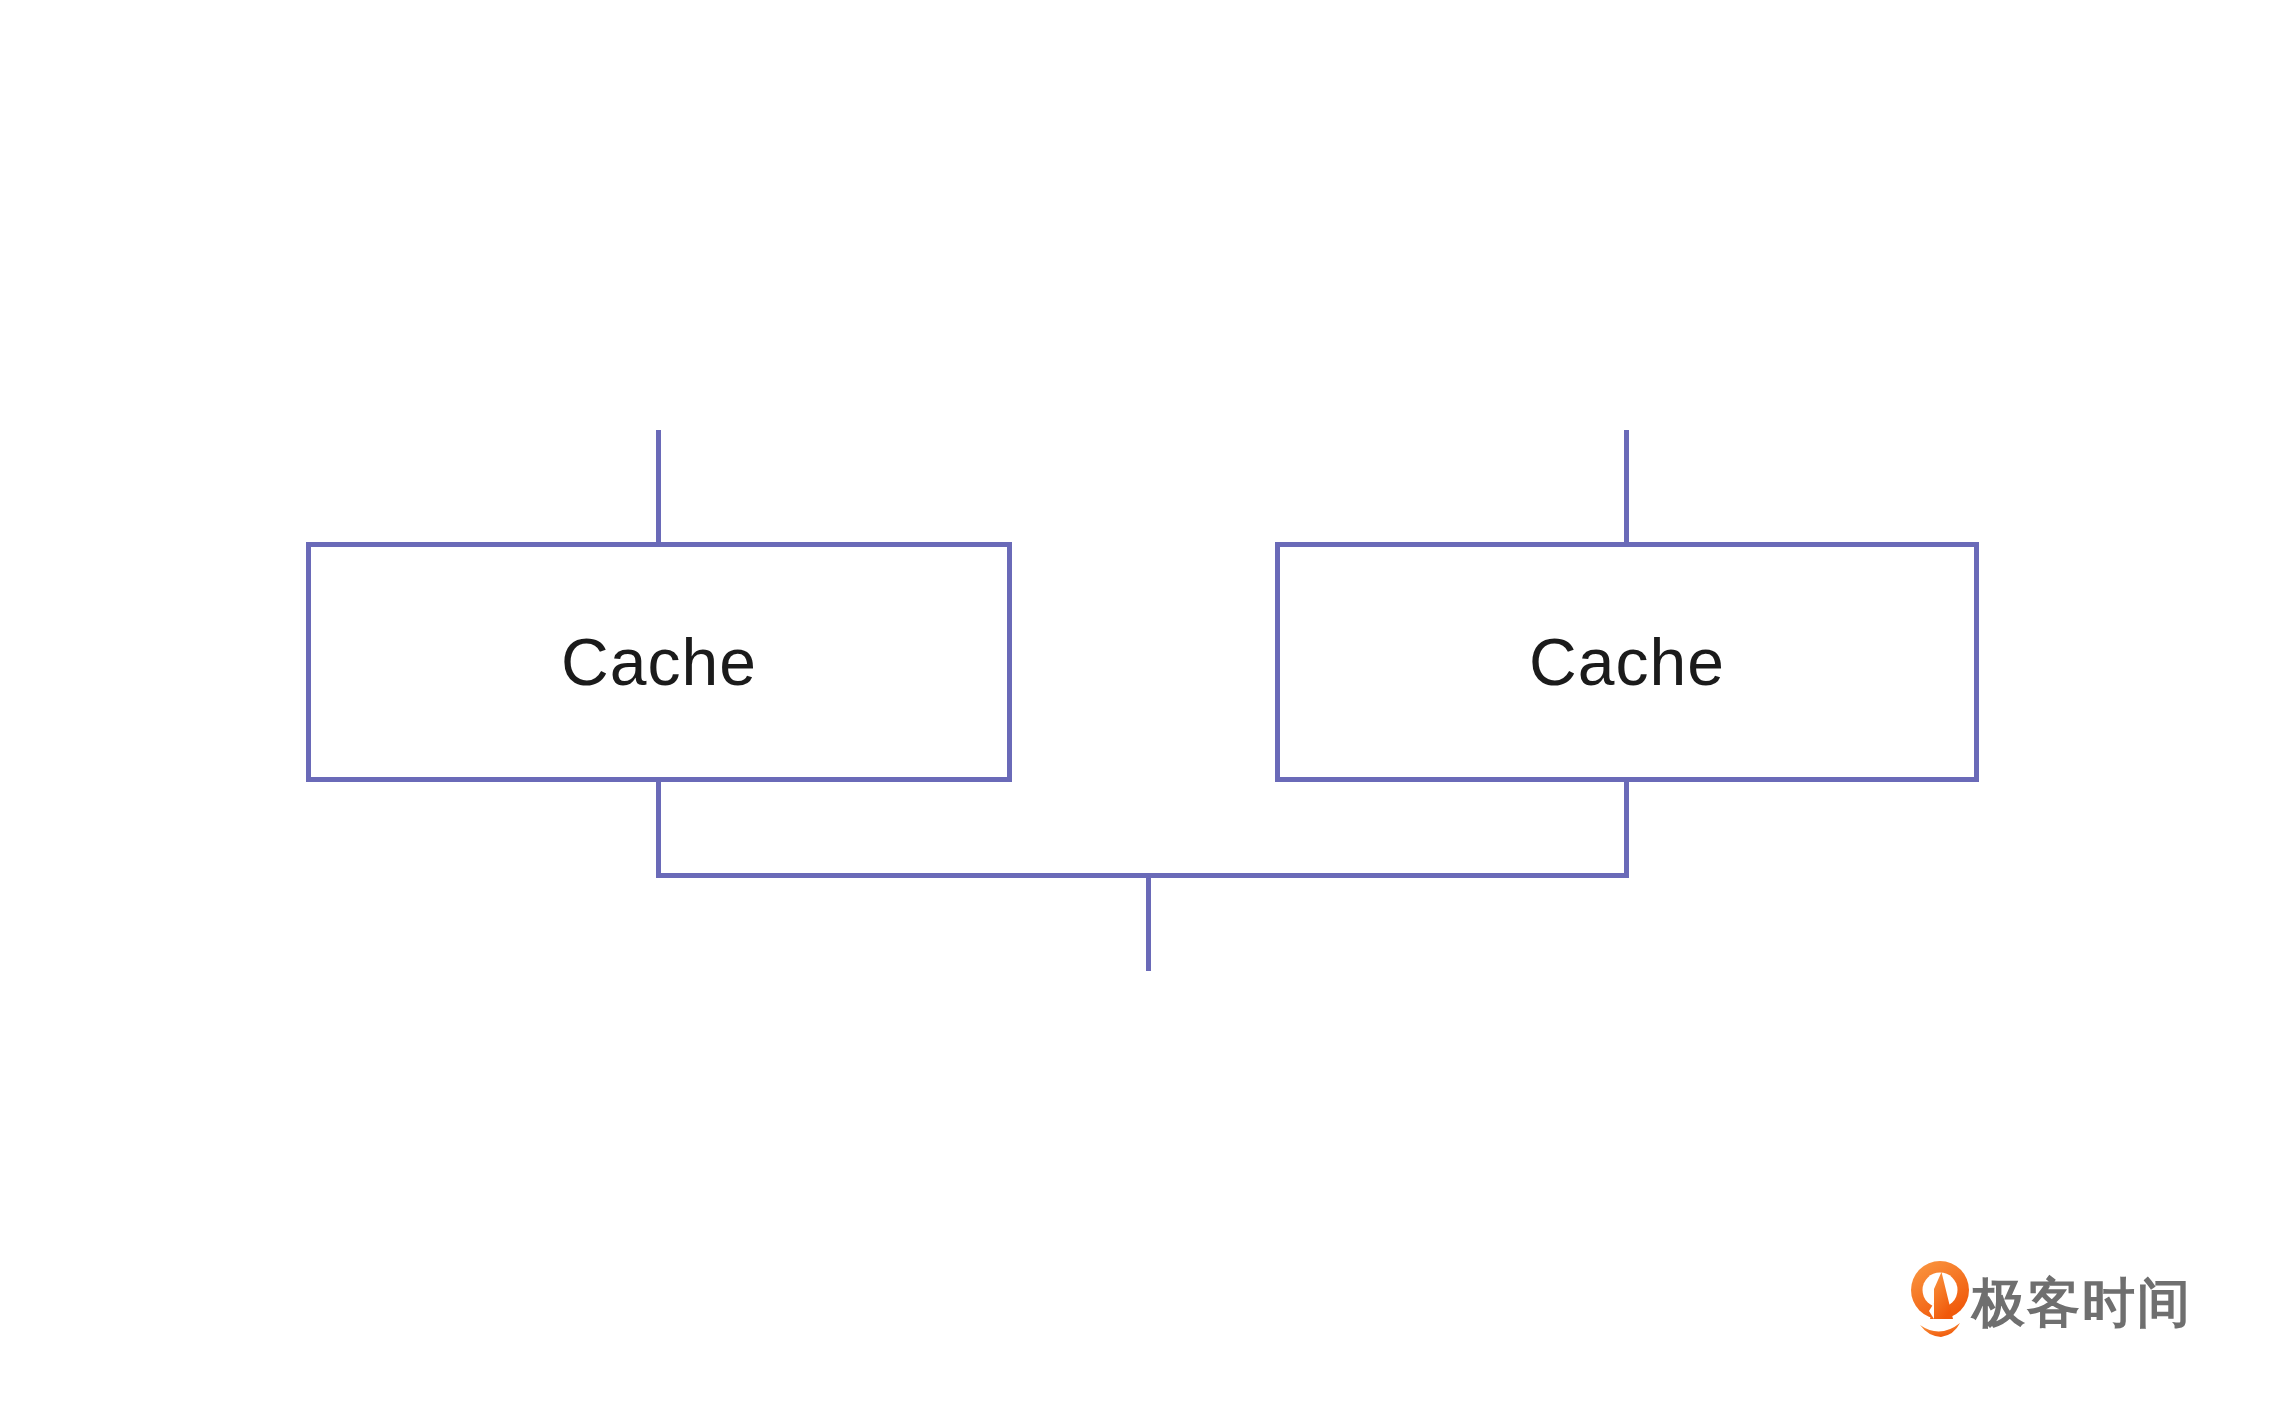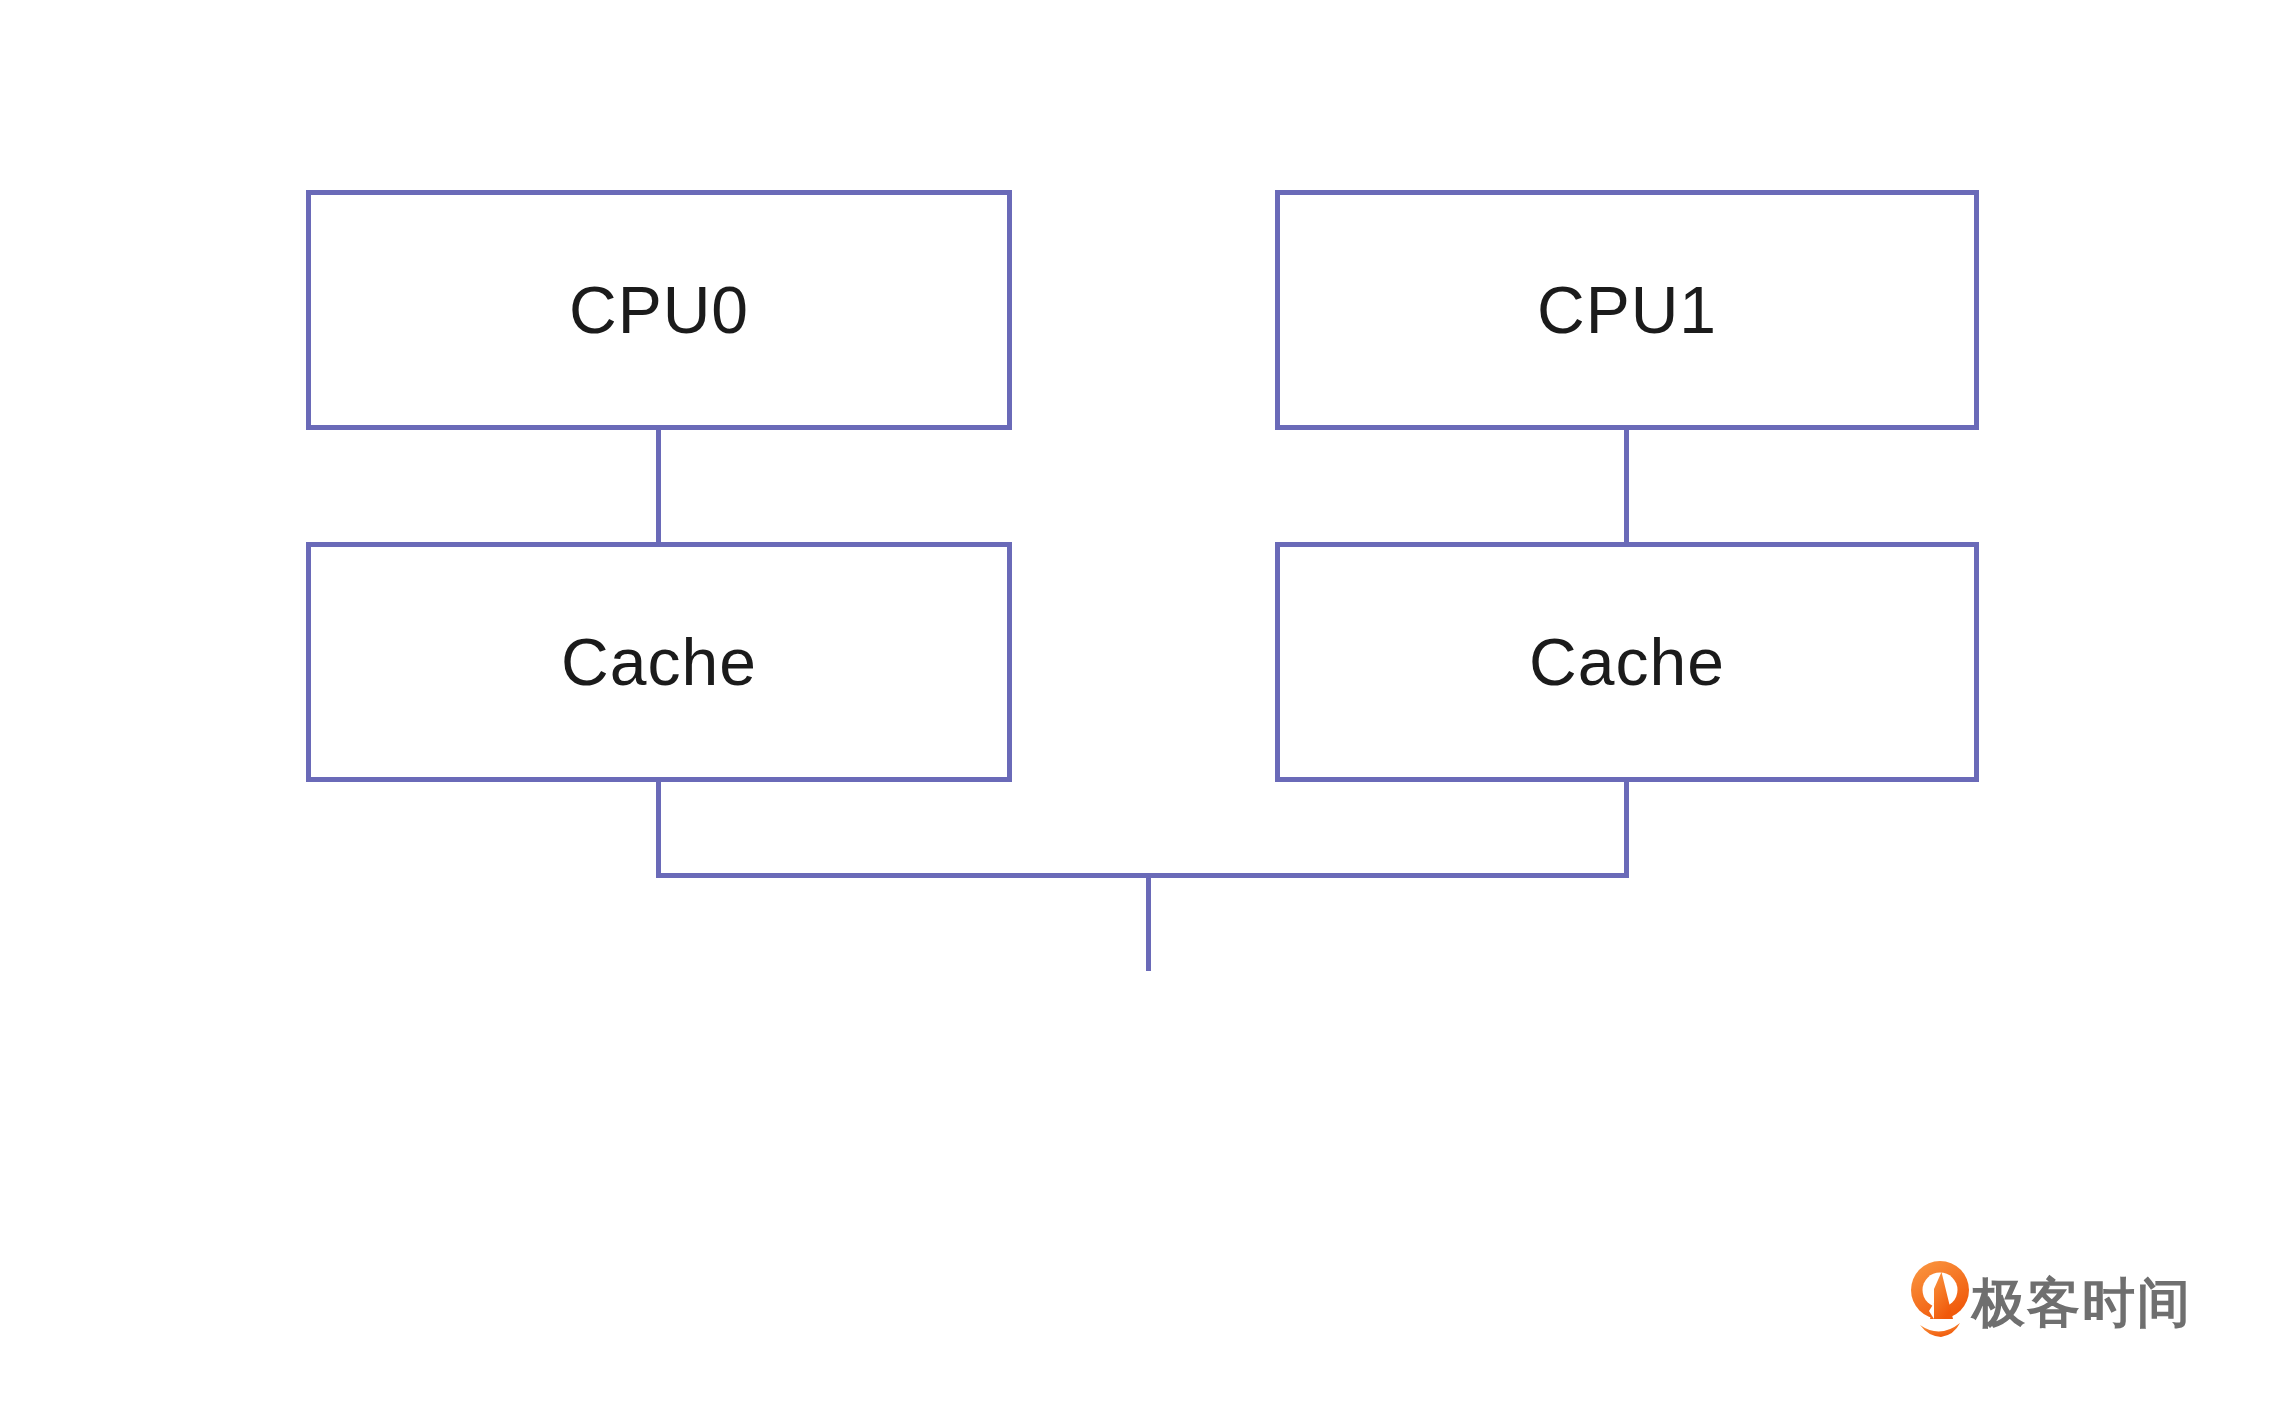--- a/index.html
+++ b/index.html
@@ -55,26 +55,20 @@
     white-space:nowrap;
     line-height:1;
     padding-top:2px;
   }
 </style>
 </head>
 <body>
 
 <div class="stage">
 
-  <div class="node node-cpu0">
-    <span>CPU0</span>
-  </div>
-  <div class="node node-cpu1">
-    <span>CPU1</span>
-  </div>
   <div class="node node-cache-l">
     <span>Cache</span>
   </div>
   <div class="node node-cache-r">
     <span>Cache</span>
   </div>
 
   <div class="edge edge-v e-cpu0-cache"></div>
   <div class="edge edge-v e-cpu1-cache"></div>
   <div class="edge edge-v e-cachel-bus"></div>

